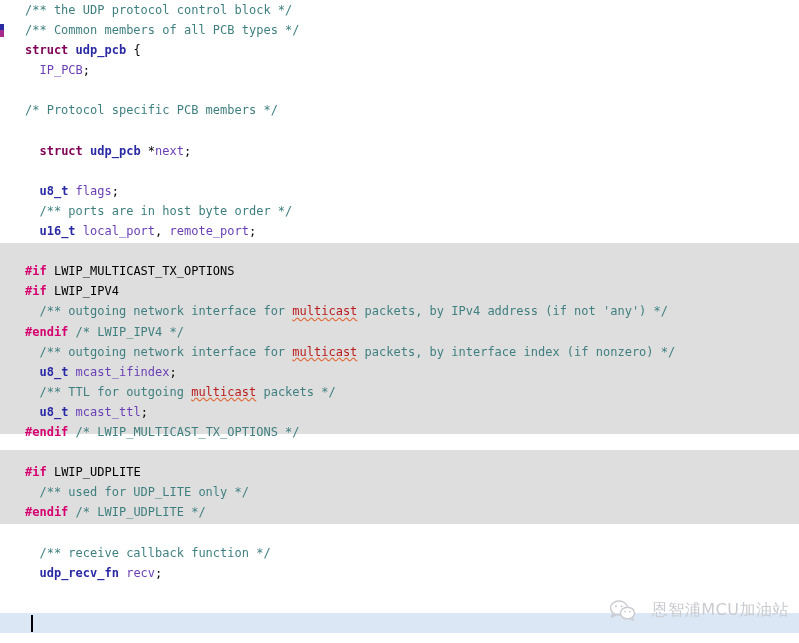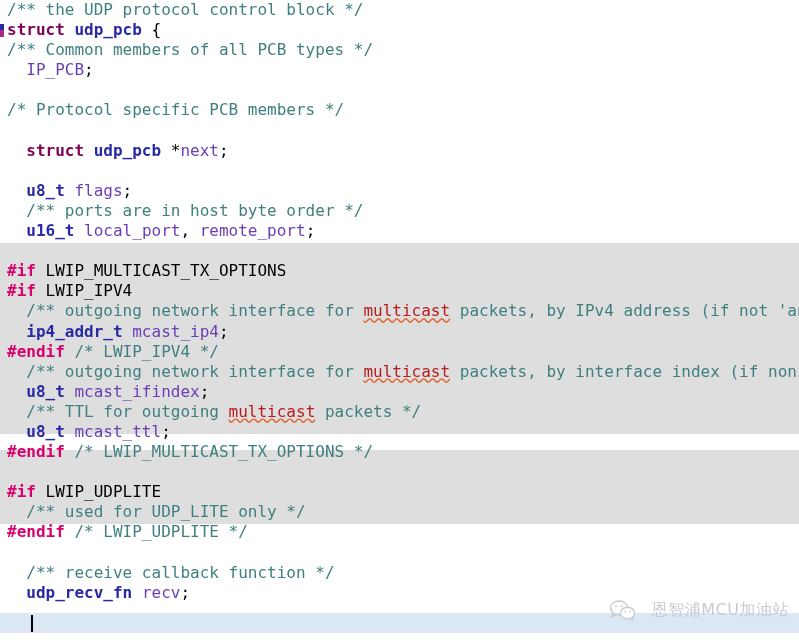--- a/index.html
+++ b/index.html
@@ -30,23 +30,23 @@
   .code {
     position: absolute;
     top: 0; left: 0;
     width: 799px;
     z-index: 2;
     padding: 0;
   }
   .line {
     height: 20.1px;
     line-height: 20.1px;
-    font-size: 16px;
+    font-size: 12px;
     white-space: pre;
-    padding-left: 7px;
+    padding-left: 25px;
     letter-spacing: 0px;
     color: #000000;
   }
 
   
   .cmt   { color: #3f7f7f; }
   .kw    { color: #7f0055; font-weight: bold; }
   .pp    { color: #d6006f; font-weight: bold; }
   .typ   { color: #2a2aa5; font-weight: bold; }
   .var   { color: #6a3fb5; }
@@ -103,36 +103,35 @@
   <div id="bands">
       <div class="band grey" style="top: 243px; height: 191px;"></div>
       <div class="band grey" style="top: 450px; height: 74px;"></div>
       <div class="band current" style="top: 613px; height: 20px;"></div>
     </div>
 
   <div class="gutter-marker" style="top:24px;"></div>
 
   <div class="code" id="code">
       <div class="line"><span class="cmt">/** the UDP protocol control block */</span></div>
+      <div class="line"><span class="cmt">/** Common members of all PCB types */</span></div>
       <div class="line"><span class="kw">struct</span><span class="plain"> </span><span class="typ">udp_pcb</span><span class="plain"> {</span></div>
-      <div class="line"><span class="cmt">/** Common members of all PCB types */</span></div>
       <div class="line"><span class="plain">  </span><span class="var">IP_PCB</span><span class="plain">;</span></div>
       <div class="line">&nbsp;</div>
       <div class="line"><span class="cmt">/* Protocol specific PCB members */</span></div>
       <div class="line">&nbsp;</div>
       <div class="line"><span class="plain">  </span><span class="kw">struct</span><span class="plain"> </span><span class="typ">udp_pcb</span><span class="plain"> *</span><span class="var">next</span><span class="plain">;</span></div>
       <div class="line">&nbsp;</div>
       <div class="line"><span class="plain">  </span><span class="typ">u8_t</span><span class="plain"> </span><span class="var">flags</span><span class="plain">;</span></div>
       <div class="line"><span class="cmt">  /** ports are in host byte order */</span></div>
       <div class="line"><span class="plain">  </span><span class="typ">u16_t</span><span class="plain"> </span><span class="var">local_port</span><span class="plain">, </span><span class="var">remote_port</span><span class="plain">;</span></div>
       <div class="line">&nbsp;</div>
       <div class="line"><span class="pp">#if</span><span class="plain"> LWIP_MULTICAST_TX_OPTIONS</span></div>
       <div class="line"><span class="pp">#if</span><span class="plain"> LWIP_IPV4</span></div>
       <div class="line"><span class="cmt">  /** outgoing network interface for </span><span class="sp">multicast</span><span class="cmt"> packets, by IPv4 address (if not 'any') */</span></div>
-      <div class="line"><span class="plain">  </span><span class="typ">ip4_addr_t</span><span class="plain"> </span><span class="var">mcast_ip4</span><span class="plain">;</span></div>
       <div class="line"><span class="pp">#endif</span><span class="cmt"> /* LWIP_IPV4 */</span></div>
       <div class="line"><span class="cmt">  /** outgoing network interface for </span><span class="sp">multicast</span><span class="cmt"> packets, by interface index (if nonzero) */</span></div>
       <div class="line"><span class="plain">  </span><span class="typ">u8_t</span><span class="plain"> </span><span class="var">mcast_ifindex</span><span class="plain">;</span></div>
       <div class="line"><span class="cmt">  /** TTL for outgoing </span><span class="sp">multicast</span><span class="cmt"> packets */</span></div>
       <div class="line"><span class="plain">  </span><span class="typ">u8_t</span><span class="plain"> </span><span class="var">mcast_ttl</span><span class="plain">;</span></div>
       <div class="line"><span class="pp">#endif</span><span class="cmt"> /* LWIP_MULTICAST_TX_OPTIONS */</span></div>
       <div class="line">&nbsp;</div>
       <div class="line"><span class="pp">#if</span><span class="plain"> LWIP_UDPLITE</span></div>
       <div class="line"><span class="cmt">  /** used for UDP_LITE only */</span></div>
       <div class="line"><span class="pp">#endif</span><span class="cmt"> /* LWIP_UDPLITE */</span></div>

